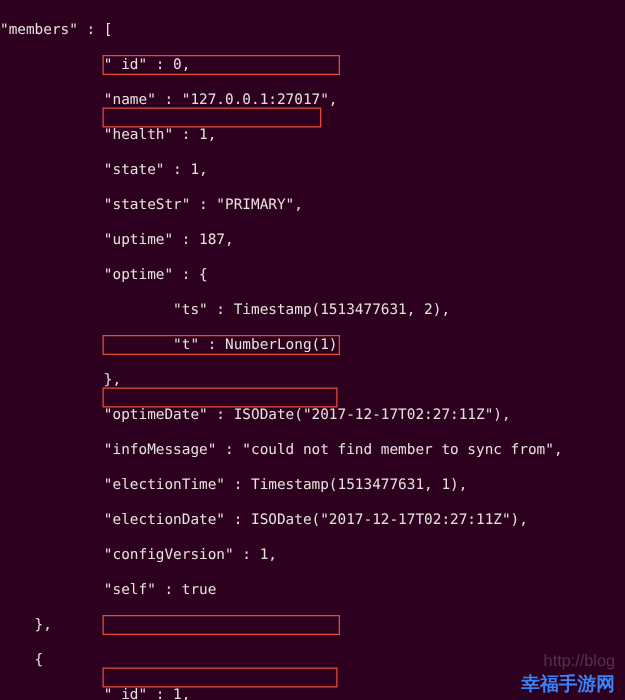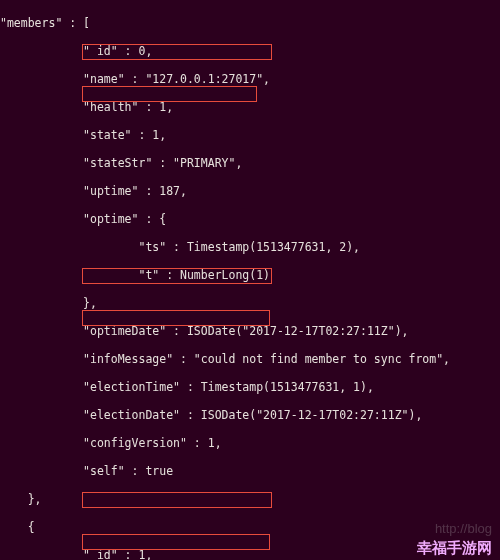--- a/index.html
+++ b/index.html
@@ -29,21 +29,21 @@
     bottom:24px;
     color:rgba(200,200,200,.25);
     font-size:13px;
     font-family:sans-serif;
     margin-left:48px;
   }
   .watermark-bottom{
     position:absolute;
     right:8px;
     bottom:5px;
-    color:#f0abfc;
+    color:#3b82f6;
     font-size:15px;
     font-family:Liberation Sans, sans-serif;
     font-weight:bold;
     background:rgba(255,255,255,0);
   }
 </style>
 </head>
 <body>
 
 <div class="code">

